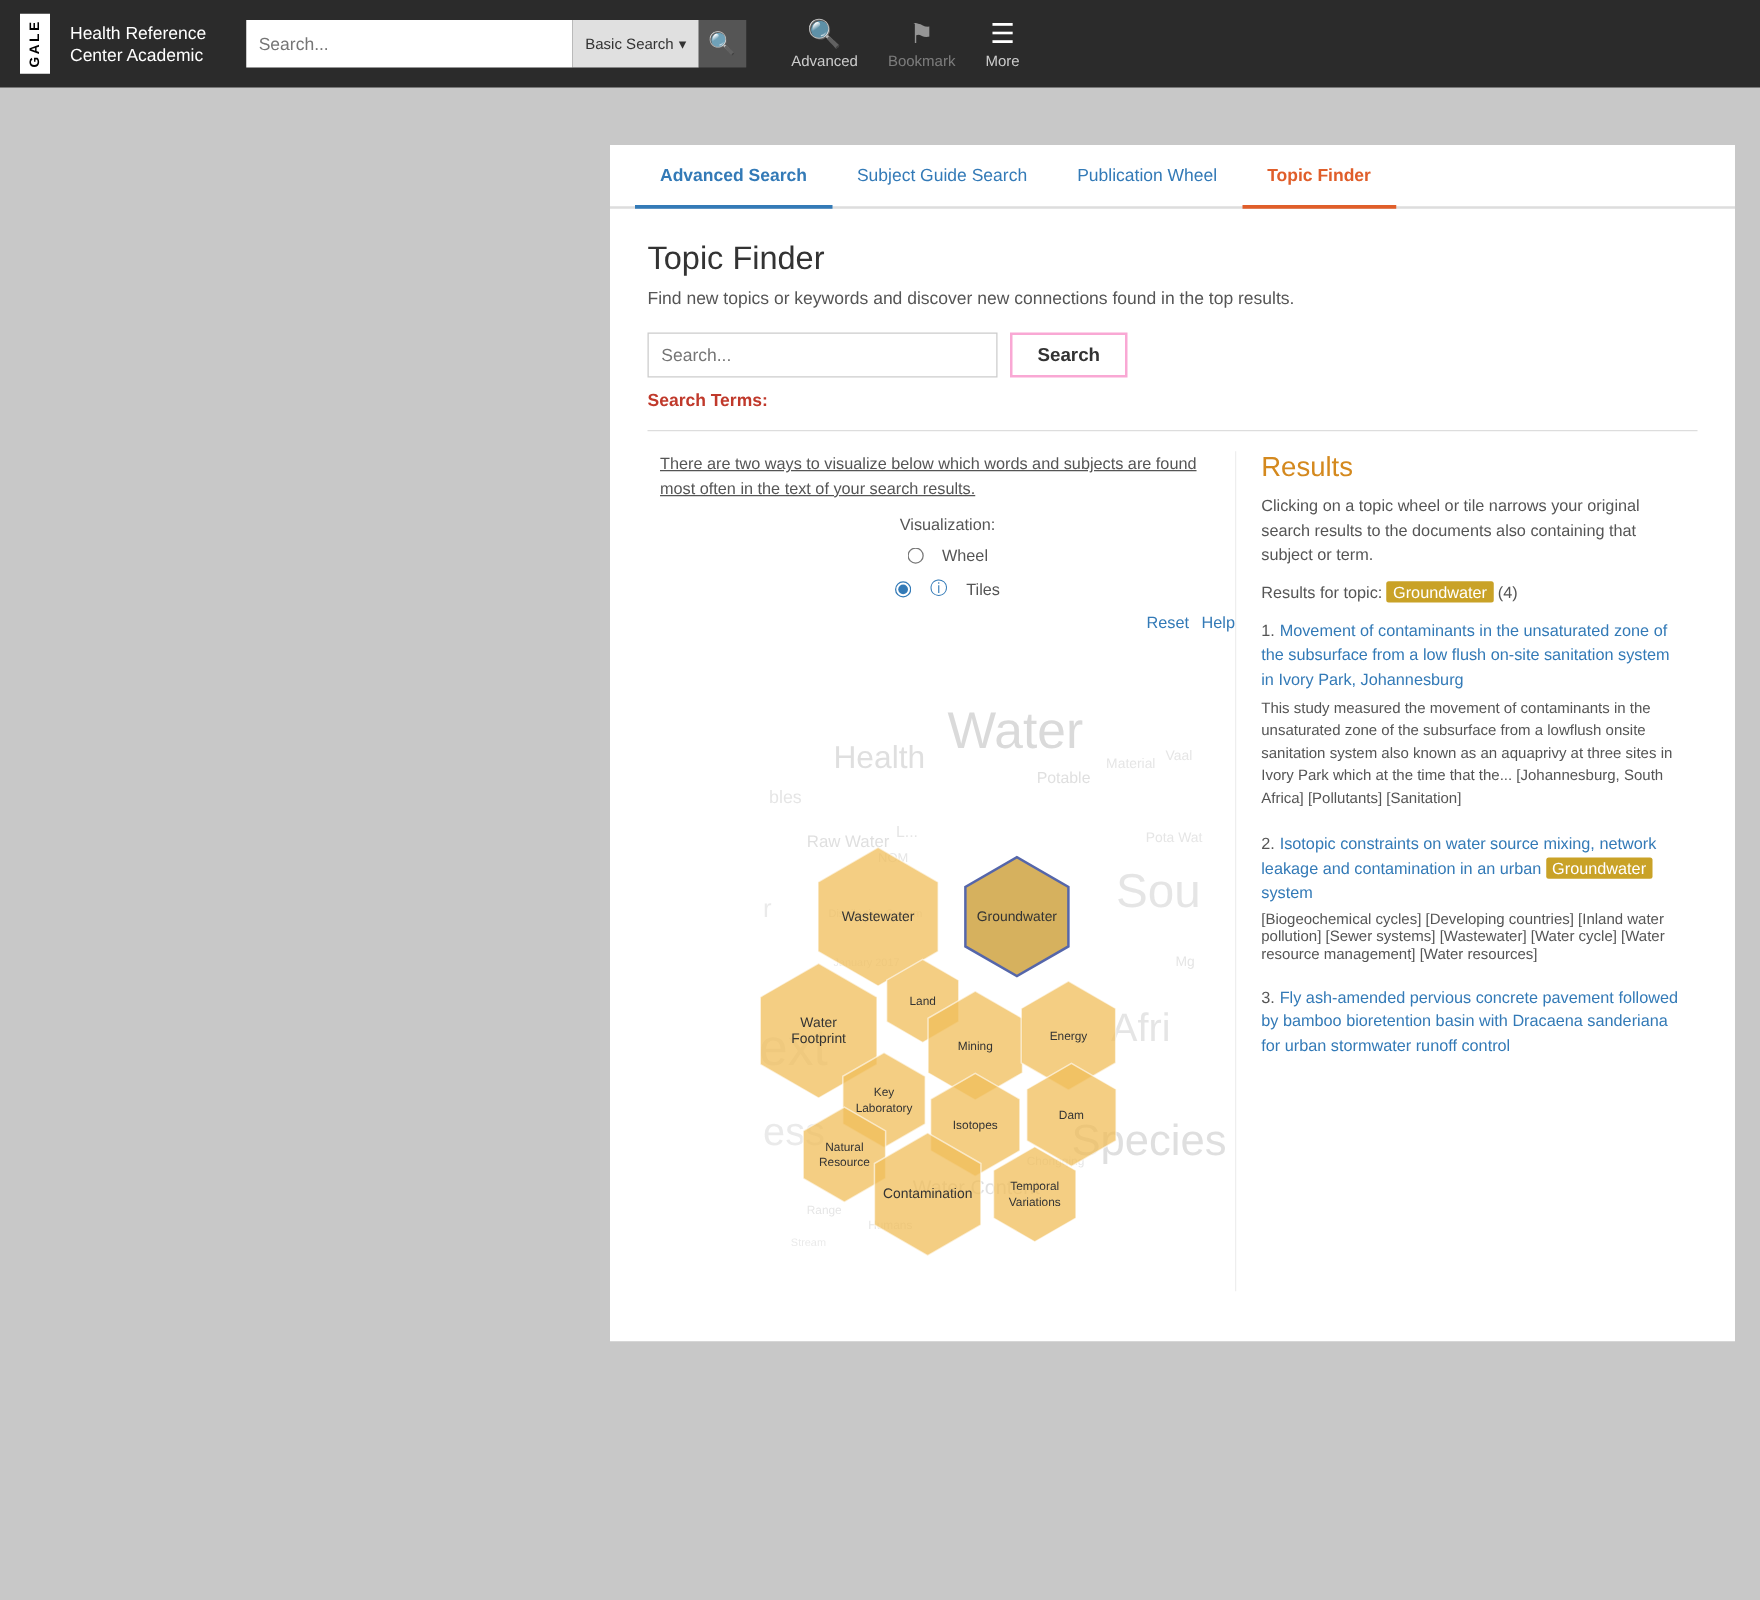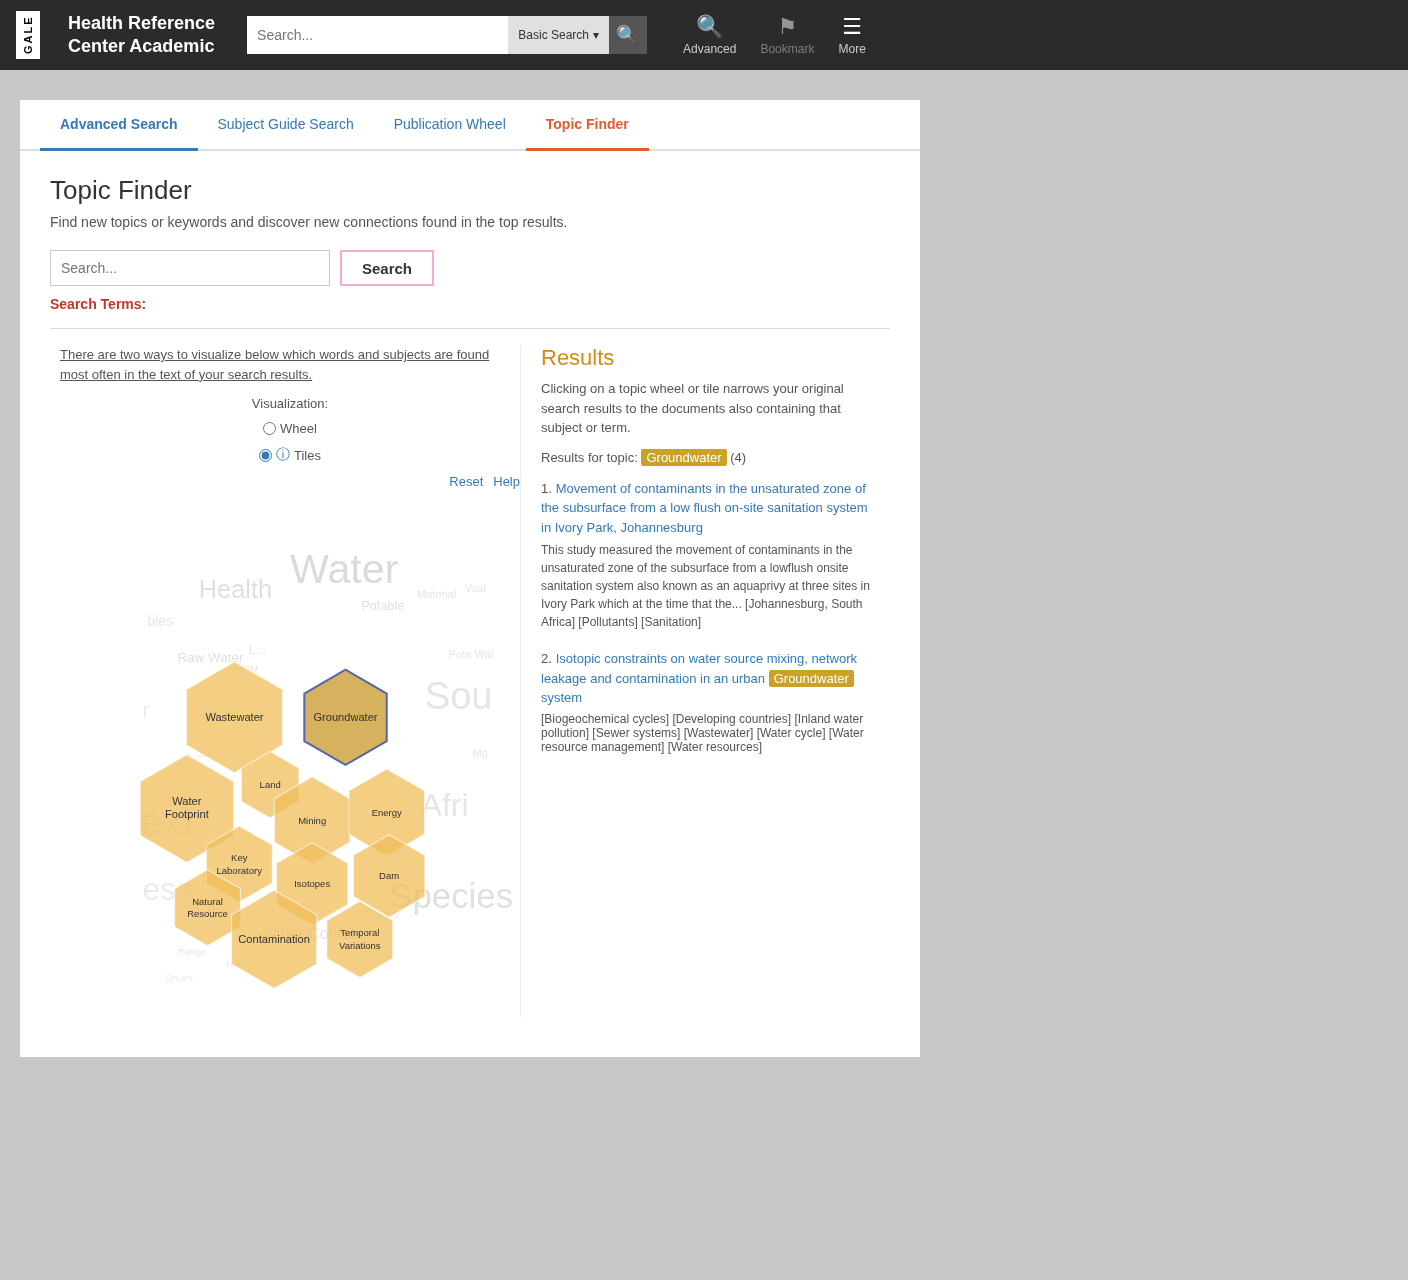--- a/index.html
+++ b/index.html
@@ -29,24 +29,23 @@
       text-orientation: mixed;
       transform: rotate(180deg);
       height: 48px;
       display: flex;
       align-items: center;
       justify-content: center;
       letter-spacing: 2px;
     }
     .app-title {
       color: #fff;
-      font-size: 18px;
+      font-size: 14px;
       line-height: 1.3;
-      font-weight: bold;
-      margin-left: 12px;
+      font-weight: normal;
     }
     .search-bar-container {
       display: flex;
       align-items: center;
       margin-left: 16px;
       flex: 1;
       max-width: 400px;
     }
     .search-bar {
       display: flex;
@@ -106,22 +105,22 @@
       font-size: 22px;
       color: #fff;
     }
     .nav-action.dimmed {
       opacity: 0.5;
     }
 
     
     .main-wrapper {
       display: flex;
-      justify-content: flex-start;
-      padding: 30px 20px;
+      justify-content: flex-end;
+      padding: 46px 20px;
     }
     .content-card {
       background: #fff;
       width: 900px;
       min-height: 800px;
       padding: 0 0 40px 0;
     }
 
     
     .tabs {
@@ -225,21 +224,21 @@
     }
     .viz-controls {
       display: flex;
       align-items: center;
       gap: 10px;
       margin-bottom: 8px;
       font-size: 13px;
       color: #555;
       flex-direction: column;
     }
-    .viz-controls label { display: flex; align-items: center; gap: 4px; cursor: pointer; }
+    .viz-controls label { display: flex; align-items: center; gap: 15px; cursor: pointer; }
     .viz-controls input[type=radio] { accent-color: #337ab7; }
     .viz-links { margin-left: auto; display: flex; gap: 10px; }
     .viz-link { color: #337ab7; cursor: pointer; font-size: 13px; text-decoration: none; }
 
     
     .word-cloud-container {
       position: relative;
       width: 100%;
       height: 520px;
       overflow: hidden;
@@ -492,19 +491,23 @@
           <div class="result-item">
             <span class="result-num">2.</span>
             <a class="result-link">
               <span>Isotopic constraints on water source mixing, network leakage and contamination in an urban</span>
               <span class="topic-highlight">Groundwater</span>
               <span>system</span>
             </a>
             <p class="result-tags">[Biogeochemical cycles] [Developing countries] [Inland water pollution] [Sewer systems] [Wastewater] [Water cycle] [Water resource management] [Water resources]</p>
           </div>
 
+          <div class="result-item">
+            <span class="result-num">3.</span>
+            <a class="result-link">Fly ash-amended pervious concrete pavement followed by bamboo bioretention basin with Dracaena sanderiana for urban stormwater runoff control</a>
+          </div>
 
         </div>
       </div>
     </div>
 
   </div>
 </div>
 
 </body></html>

